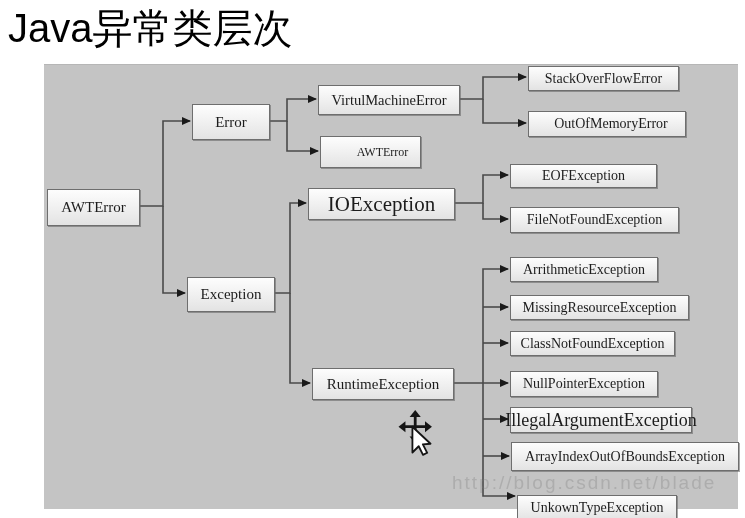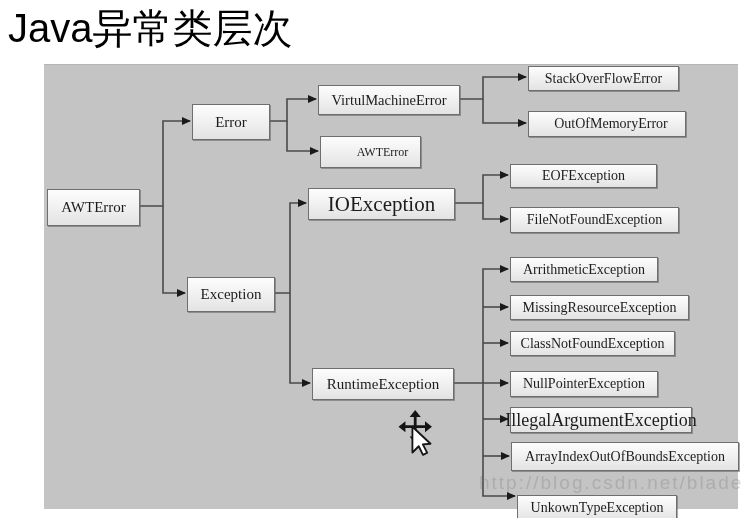--- a/index.html
+++ b/index.html
@@ -27,21 +27,21 @@
   .n-fnf{left:466px;top:142px;width:167px;height:24px;font-size:14px;}
   .n-runtime{left:268px;top:303px;width:140px;height:30px;font-size:15px;}
   .n-arith{left:466px;top:192px;width:146px;height:23px;font-size:14px;}
   .n-missing{left:466px;top:230px;width:177px;height:23px;font-size:14px;}
   .n-cnf{left:466px;top:266px;width:163px;height:23px;font-size:14px;}
   .n-np{left:466px;top:306px;width:146px;height:24px;font-size:14px;}
   .n-illegal{left:466px;top:342px;width:180px;height:24px;font-size:18px;}
   .n-aioob{left:467px;top:377px;width:226px;height:27px;font-size:14px;}
   .n-unknown{left:473px;top:430px;width:158px;height:24px;font-size:14px;}
   .watermark{position:absolute;left:408px;top:407px;z-index:1;font-size:19px;letter-spacing:2px;
-             color:#7f7f7f;opacity:.33;font-family:"Liberation Sans",sans-serif;white-space:nowrap;margin-left:27px;}
+             color:#7f7f7f;opacity:.33;font-family:"Liberation Sans",sans-serif;white-space:nowrap;}
   .cursor{position:absolute;left:397px;top:410px;width:42px;height:46px;z-index:5;}
 </style>
 </head>
 <body>
 
 <div class="stage">
 
   <div class="title">Java异常类层次</div>
 
   <div class="panel">

